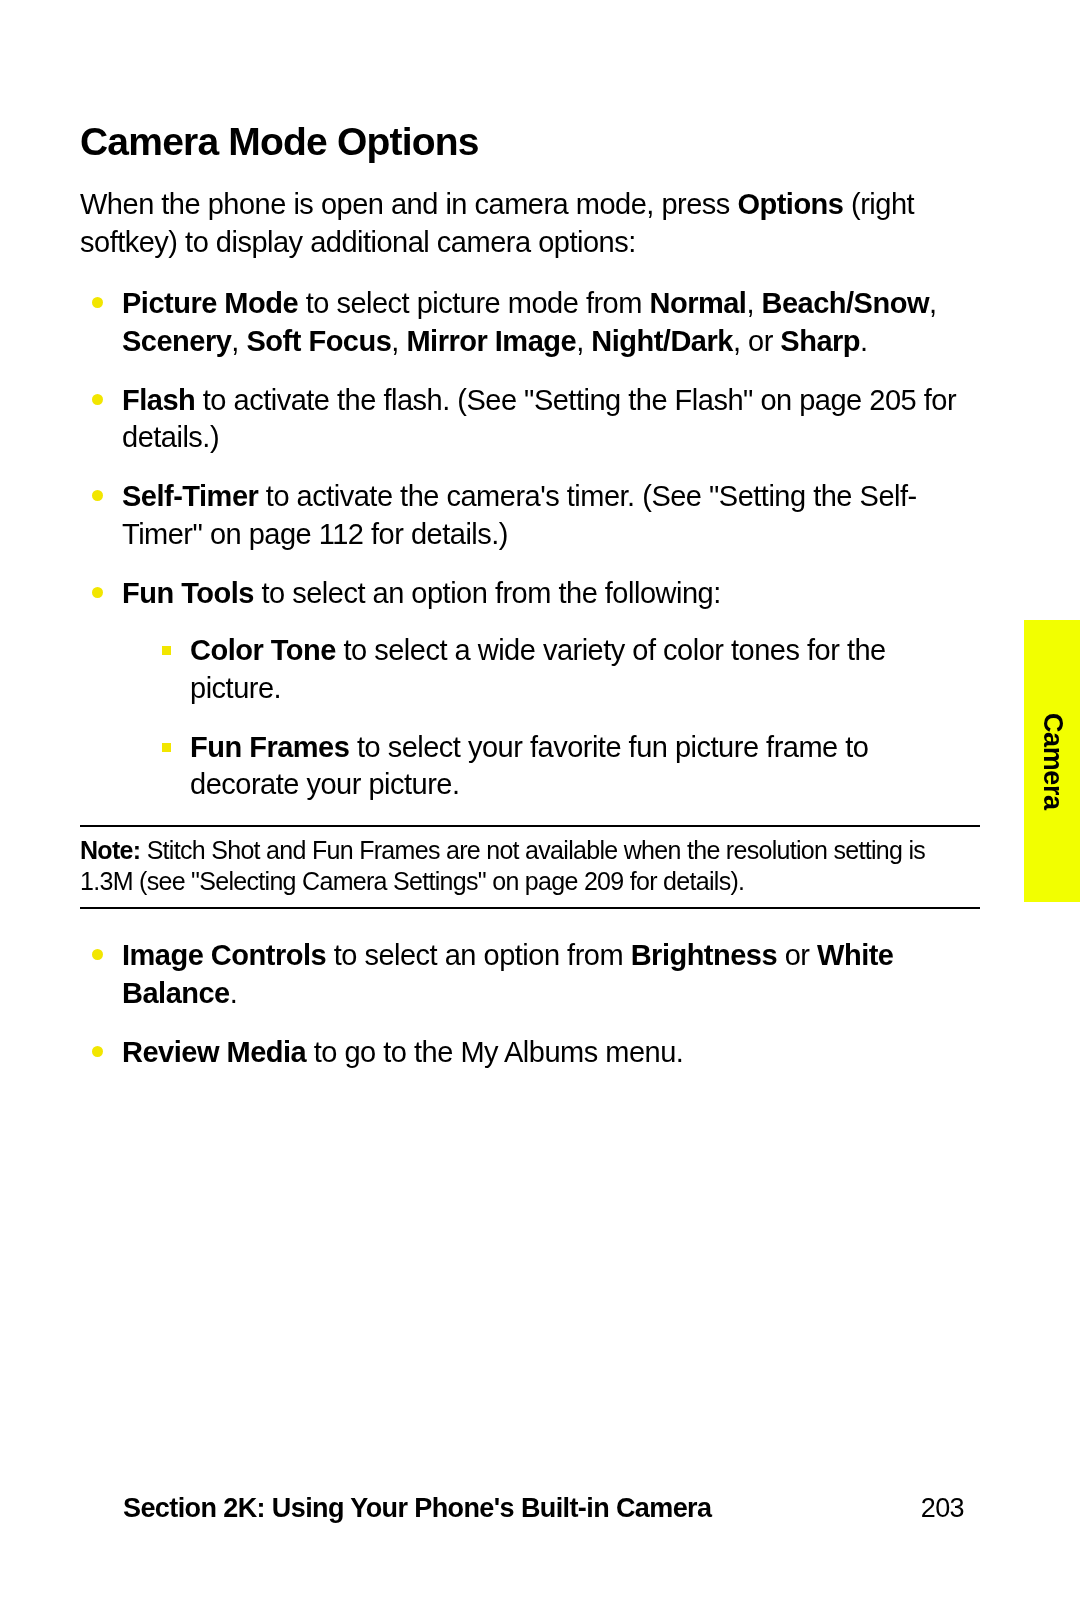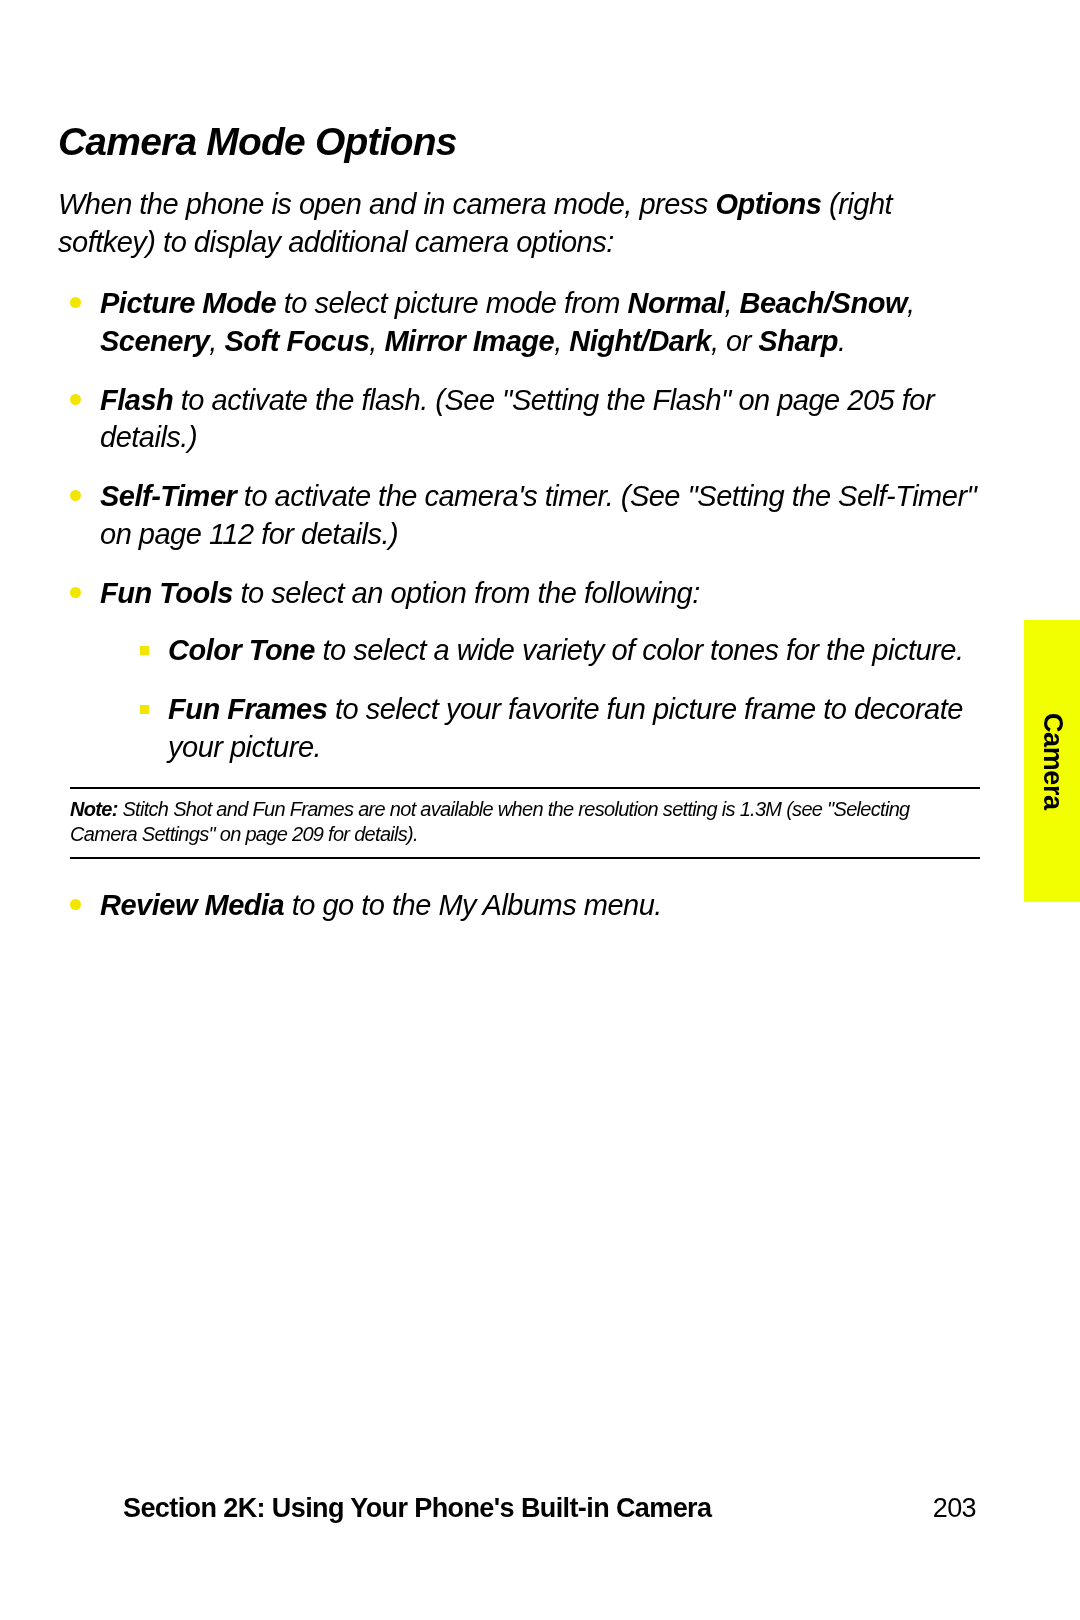--- a/index.html
+++ b/index.html
@@ -6,22 +6,21 @@
   body {
     width: 1080px;
     height: 1620px;
     background: #ffffff;
     font-family: "Segoe UI", "Myriad Pro", Arial, sans-serif;
     position: relative;
     color: #000;
     letter-spacing: -0.4px;
   }
   .page {
-    padding: 120px 100px 0 58px;
-    font-style: italic;
+    padding: 120px 100px 0 80px;
   }
   h2.title {
     font-size: 39px;
     font-weight: 700;
     margin-bottom: 22px;
     letter-spacing: -0.8px;
   }
   p.intro {
     font-size: 29px;
     line-height: 1.3;
@@ -68,22 +67,22 @@
     left: -28px;
     top: 14px;
     width: 9px;
     height: 9px;
     background: #f2e600;
   }
   .note-wrap {
     border-top: 2.5px solid #000;
     border-bottom: 2.5px solid #000;
     padding: 8px 0 10px 0;
-    margin: 6px 0 28px 12px;
-    font-size: 20px;
+    margin: 6px 0 28px 0;
+    font-size: 25px;
     line-height: 1.25;
     letter-spacing: -0.7px;
   }
   .note-wrap strong { font-weight: 700; }
   .side-tab {
     position: absolute;
     right: 0;
     top: 620px;
     width: 56px;
     height: 282px;
@@ -95,21 +94,21 @@
   .side-tab span {
     writing-mode: vertical-rl;
     font-weight: 700;
     font-size: 27px;
     letter-spacing: -0.4px;
   }
   .footer {
     position: absolute;
     bottom: 96px;
     left: 123px;
-    right: 104px;
+    right: 116px;
     display: flex;
     justify-content: space-between;
     font-size: 27px;
     font-weight: 700;
     letter-spacing: -0.6px;
   }
   .footer .pagenum { font-weight: 400; }
 </style>
 </head>
 <body>
@@ -144,20 +143,23 @@
       </ul>
     </li>
   </ul>
 
   <div class="note-wrap">
     <strong>Note:</strong><span> Stitch Shot and Fun Frames are not available when the resolution setting is 1.3M (see "Selecting Camera Settings" on page 209 for details).</span>
   </div>
 
   <ul class="outer">
     <li>
+      <strong>Image Controls</strong><span> to select an option from </span><strong>Brightness</strong><span> or </span><strong>White Balance</strong><span>.</span>
+    </li>
+    <li>
       <strong>Review Media</strong><span> to go to the My Albums menu.</span>
     </li>
   </ul>
 
 </div>
 
 <div class="side-tab">
   <span>Camera</span>
 </div>
 

